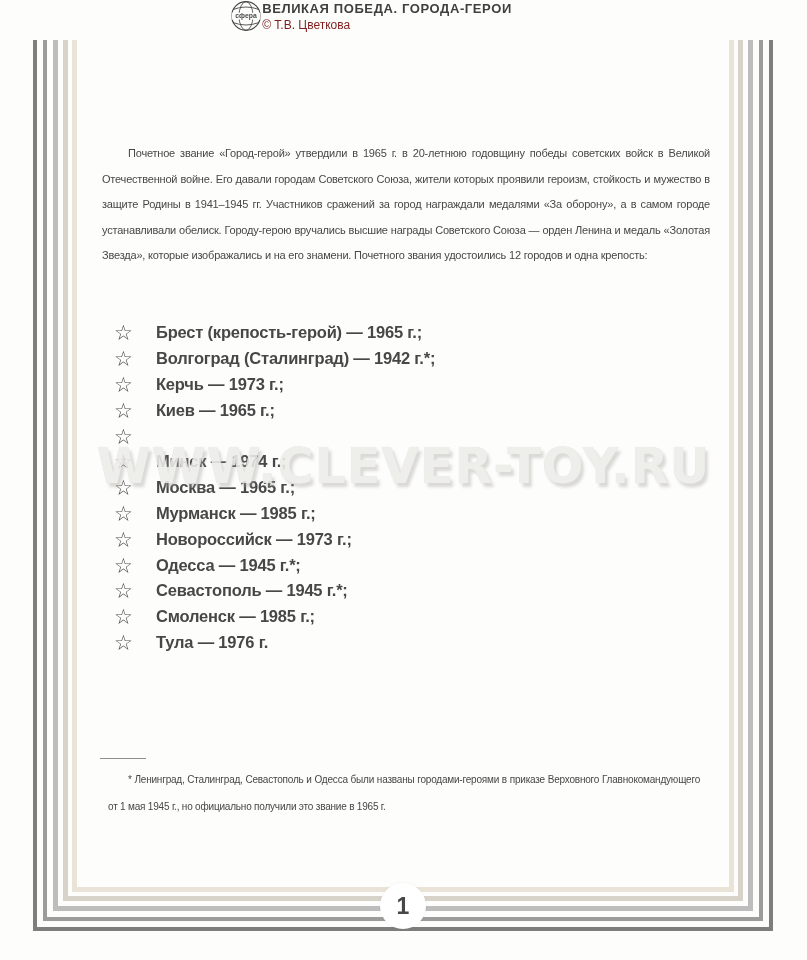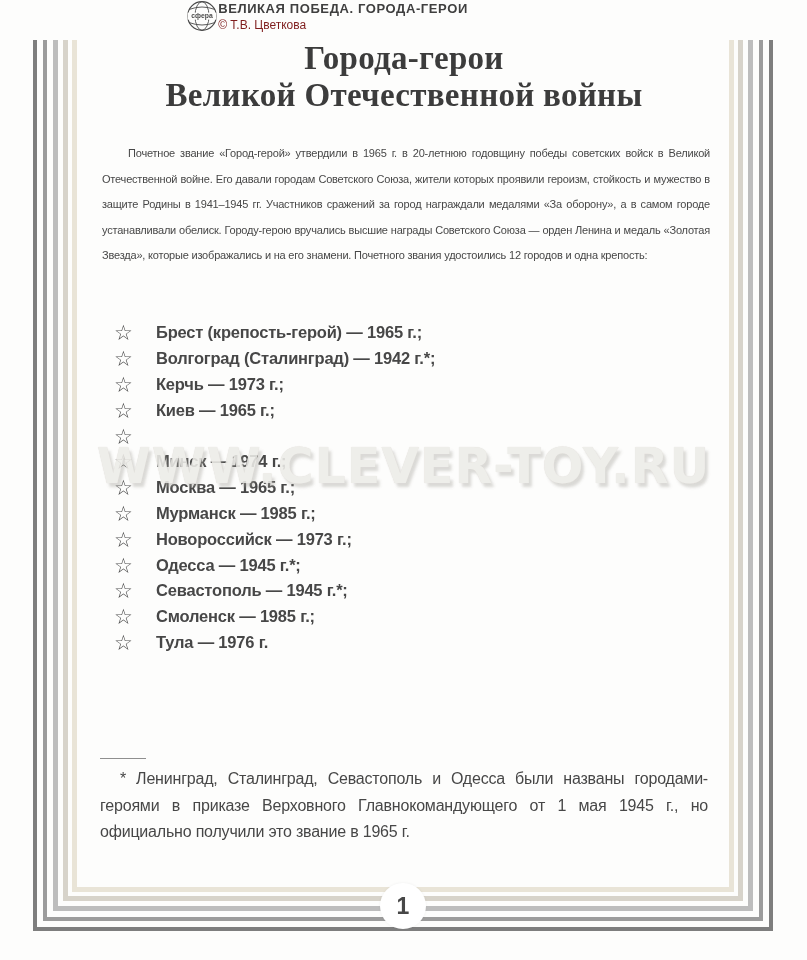--- a/index.html
+++ b/index.html
@@ -80,31 +80,32 @@
     color: var(--text);
   }
 
   .footnote-block { top: 758px; }
   .footnote-rule {
     width: 46px; height: 0;
     border-top: 1.5px solid #8f8f8f;
     margin-bottom: 7px;
   }
   .footnote-text {
-    margin: 0;
-    font-size: 16px;
+    margin: 8px;
+    font-size: 10px;
     line-height: 26.5px;
     letter-spacing: -0.2px;
     text-align: justify;
     text-indent: 20px;
   }
 
   .footer-block {
     top: 845px; left: 77px; width: 654px;
     display: flex; justify-content: center; align-items: center;
+    padding-left: 44px;
   }
   .logo { flex: 0 0 32px; }
   .footer-lines { text-align: left; }
   .series-title {
     font-weight: 700; font-size: 13px; letter-spacing: 0.6px; color: #3f3f3f;
   }
   .copyright {
     font-size: 12px; color: #7f1d1d; margin-top: 2px;
   }
 
@@ -140,24 +141,20 @@
 <body>
 
 <div class="page">
 
   <div class="stripe s1"></div>
   <div class="stripe s2"></div>
   <div class="stripe s3"></div>
   <div class="stripe s4"></div>
   <div class="stripe s5"></div>
 
-  <h1 class="block title">
-    <span>Города-герои</span><br>
-    <span>Великой Отечественной войны</span>
-  </h1>
 
   <p class="block body-text intro-block">Почетное звание «Город-герой» утвердили в 1965 г. в 20-летнюю годовщину победы советских войск в Великой Отечественной войне. Его давали городам Советского Союза, жители которых проявили героизм, стойкость и мужество в защите Родины в 1941–1945 гг. Участников сражений за город награждали медалями «За оборону», а в самом городе устанавливали обелиск. Городу-герою вручались высшие награды Советского Союза — орден Ленина и медаль «Золотая Звезда», которые изображались и на его знамени. Почетного звания удостоились 12 городов и одна крепость:</p>
 
   <ul class="block city-list">
     <li>
       <span class="star">☆</span>
       <span class="city-label">Брест (крепость-герой) — 1965 г.;</span>
     </li>
 
     <li>

